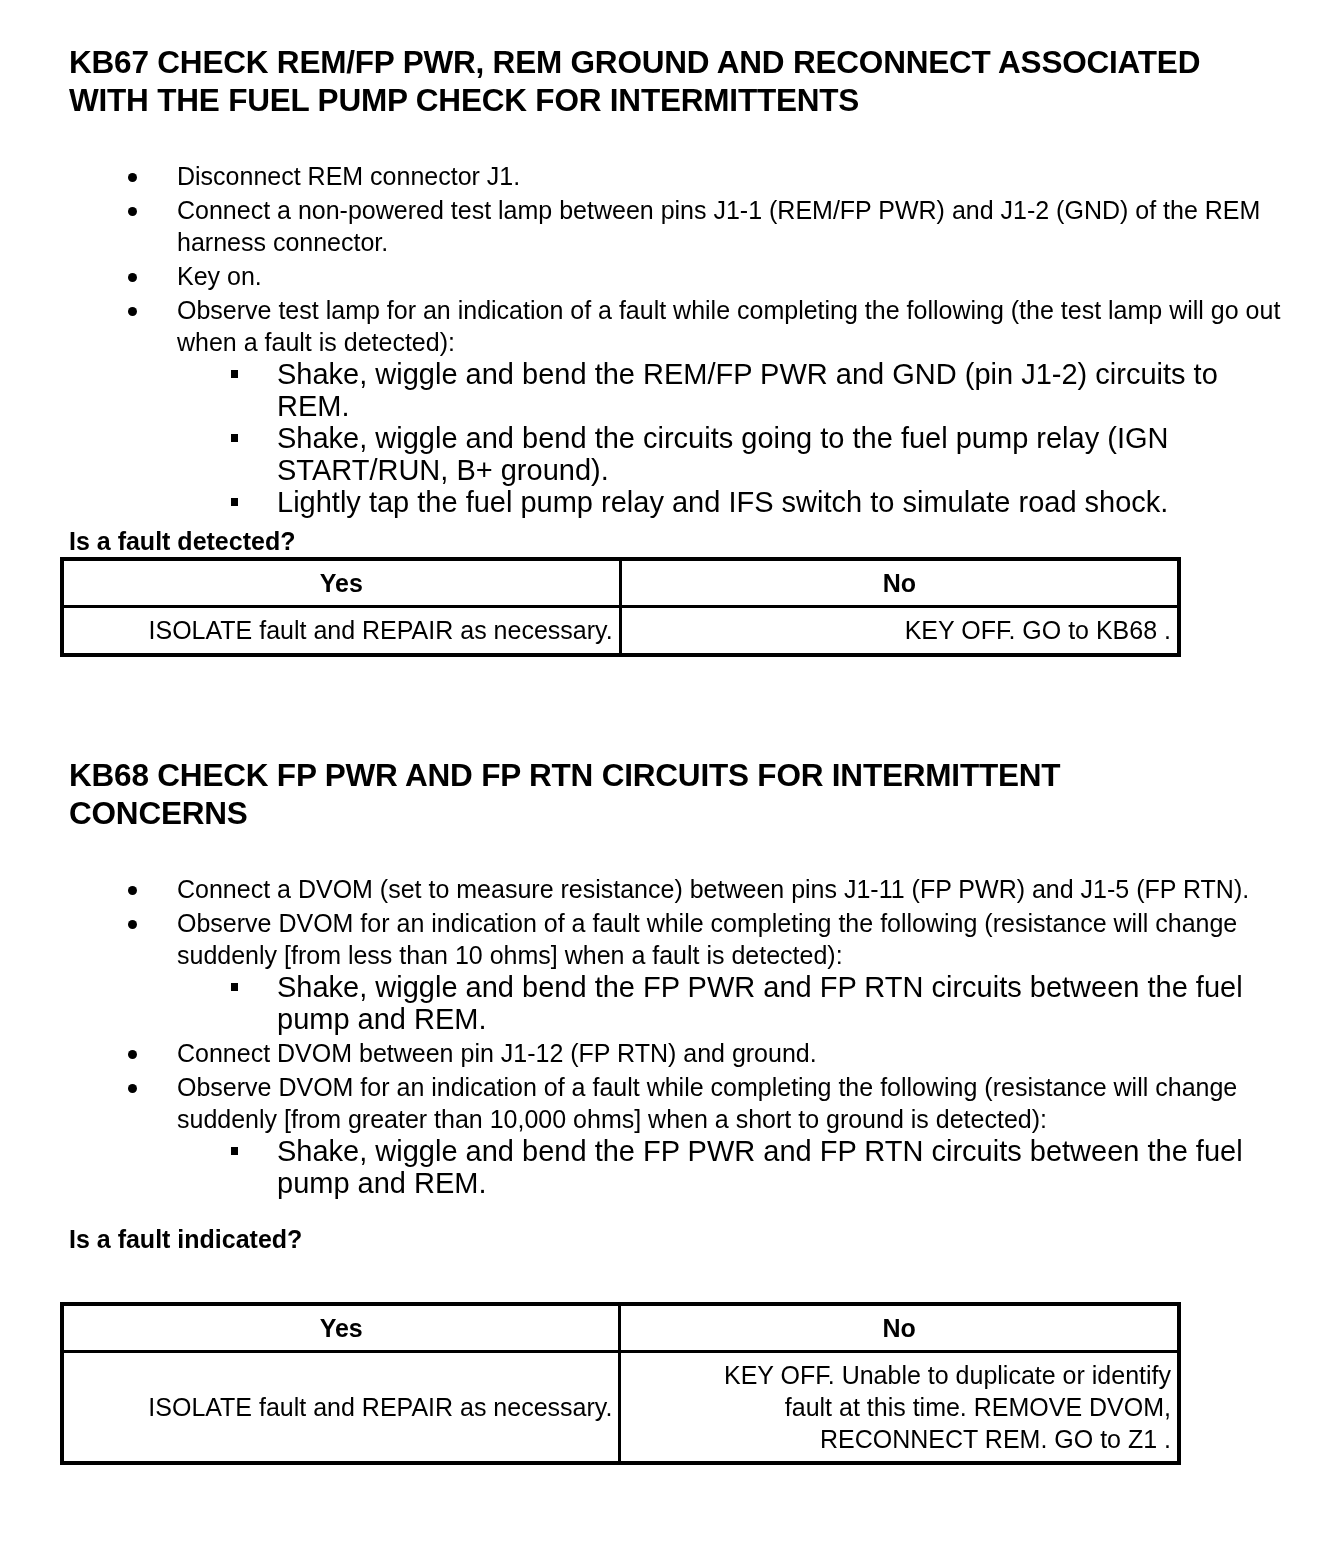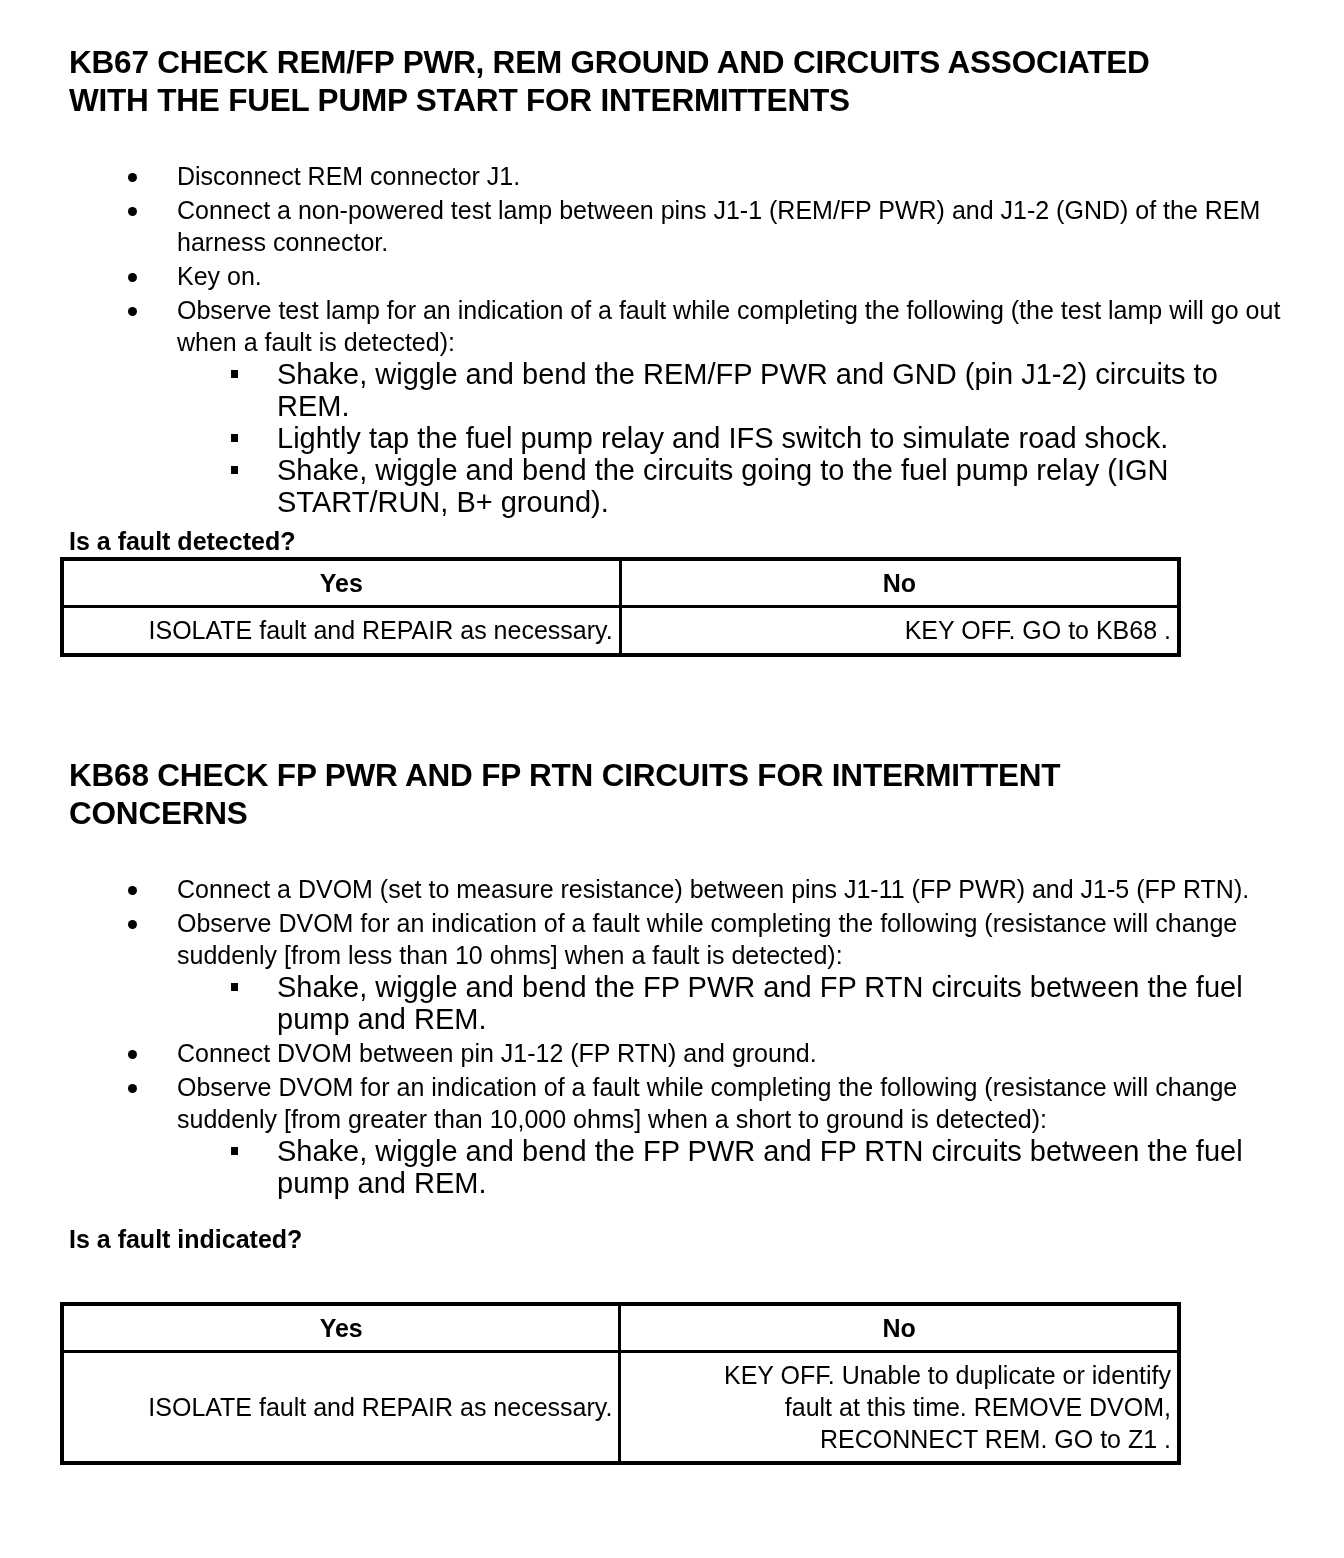--- a/index.html
+++ b/index.html
@@ -115,22 +115,22 @@
     }
     .decision col.c1 { width: 560px; }
     .decision col.c2 { width: 561px; }
   </style>
 </head>
 <body>
 
 <div class="page">
 
   <h2 class="heading" style="top:43px;">
-    <span>KB67 CHECK REM/FP PWR, REM GROUND AND CIRCUITS ASSOCIATED</span><br>
-    <span>WITH THE FUEL PUMP START FOR INTERMITTENTS</span>
+    <span>KB67 CHECK REM/FP PWR, REM GROUND AND RECONNECT ASSOCIATED</span><br>
+    <span>WITH THE FUEL PUMP CHECK FOR INTERMITTENTS</span>
   </h2>
 
   <ul class="steps" style="top:160px;">
     <li class="step">
       <span class="bullet"></span>
       <span>Disconnect REM connector J1.</span>
     </li>
     <li class="step">
       <span class="bullet"></span>
       <span>Connect a non-powered test lamp between pins J1-1 (REM/FP PWR) and J1-2 (GND) of the REM harness connector.</span>
@@ -142,25 +142,25 @@
     <li class="step">
       <span class="bullet"></span>
       <span>Observe test lamp for an indication of a fault while completing the following (the test lamp will go out when a fault is detected):</span>
       <ul class="substeps">
         <li class="substep">
           <span class="sq"></span>
           <span>Shake, wiggle and bend the REM/FP PWR and GND (pin J1-2) circuits to REM.</span>
         </li>
         <li class="substep">
           <span class="sq"></span>
+          <span>Shake, wiggle and bend the circuits going to the fuel pump relay (IGN START/RUN, B+ ground).</span>
+        </li>
+        <li class="substep">
+          <span class="sq"></span>
           <span>Lightly tap the fuel pump relay and IFS switch to simulate road shock.</span>
-        </li>
-        <li class="substep">
-          <span class="sq"></span>
-          <span>Shake, wiggle and bend the circuits going to the fuel pump relay (IGN START/RUN, B+ ground).</span>
         </li>
       </ul>
     </li>
   </ul>
 
   <p class="question" style="top:526px;">Is a fault detected?</p>
 
   <table class="decision" style="top:557px;">
     <colgroup>
         <col class="c1">

